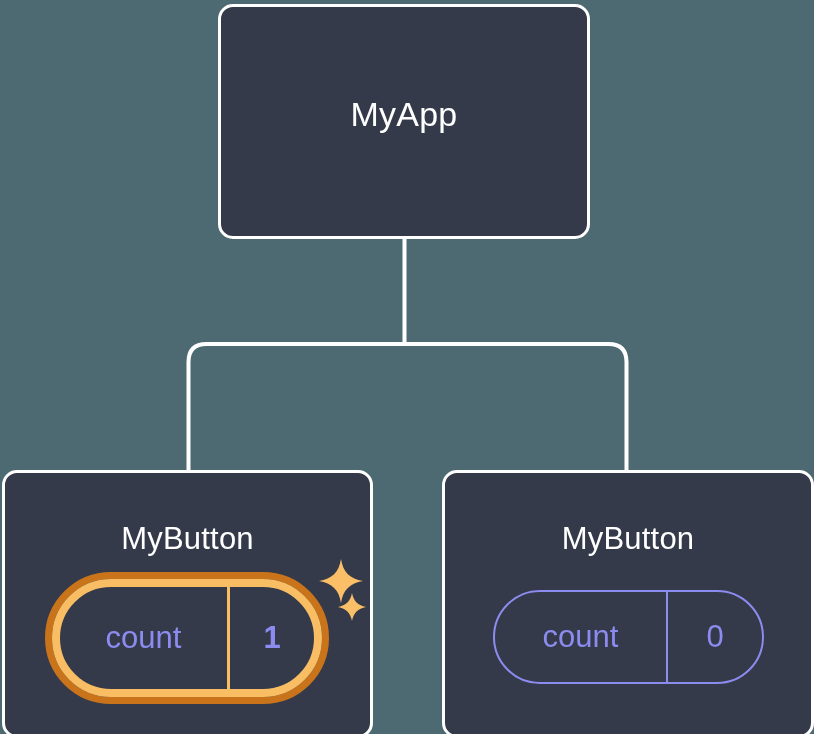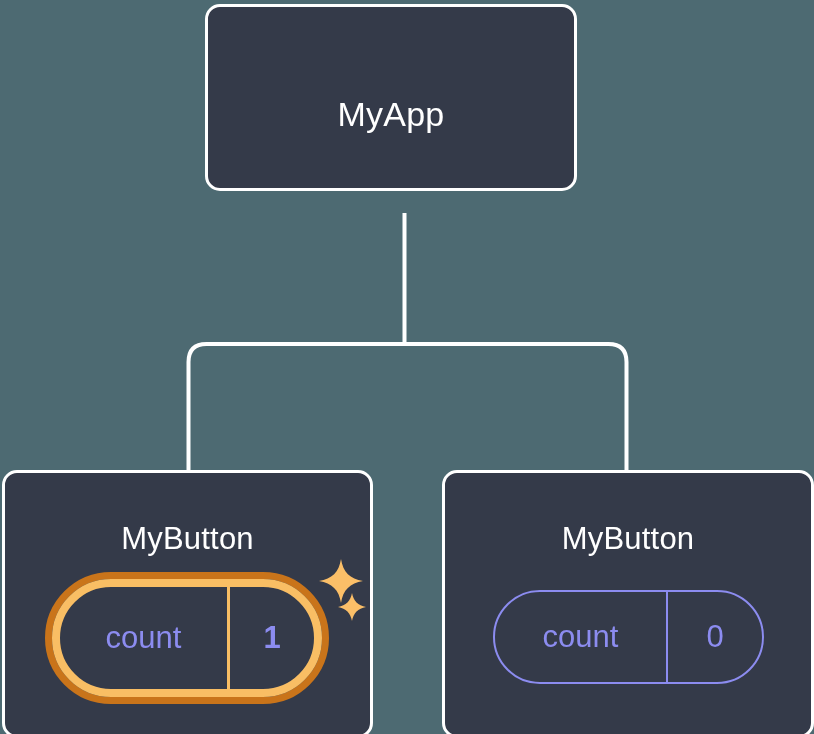--- a/index.html
+++ b/index.html
@@ -44,24 +44,24 @@
     left: 0;
     right: 0;
     text-align: center;
     color: #ffffff;
     font-weight: 400;
     letter-spacing: 0.2px;
     white-space: nowrap;
   }
 
   #node-app {
-    left: 205px;
+    left: 218px;
     top: 4px;
     width: 372px;
-    height: 187px;
+    height: 235px;
   }
   #node-app .node-title {
     top: 88px;
     font-size: 34px;
   }
 
   #node-btn-left {
     left: 2px;
     top: 470px;
     width: 371px;

